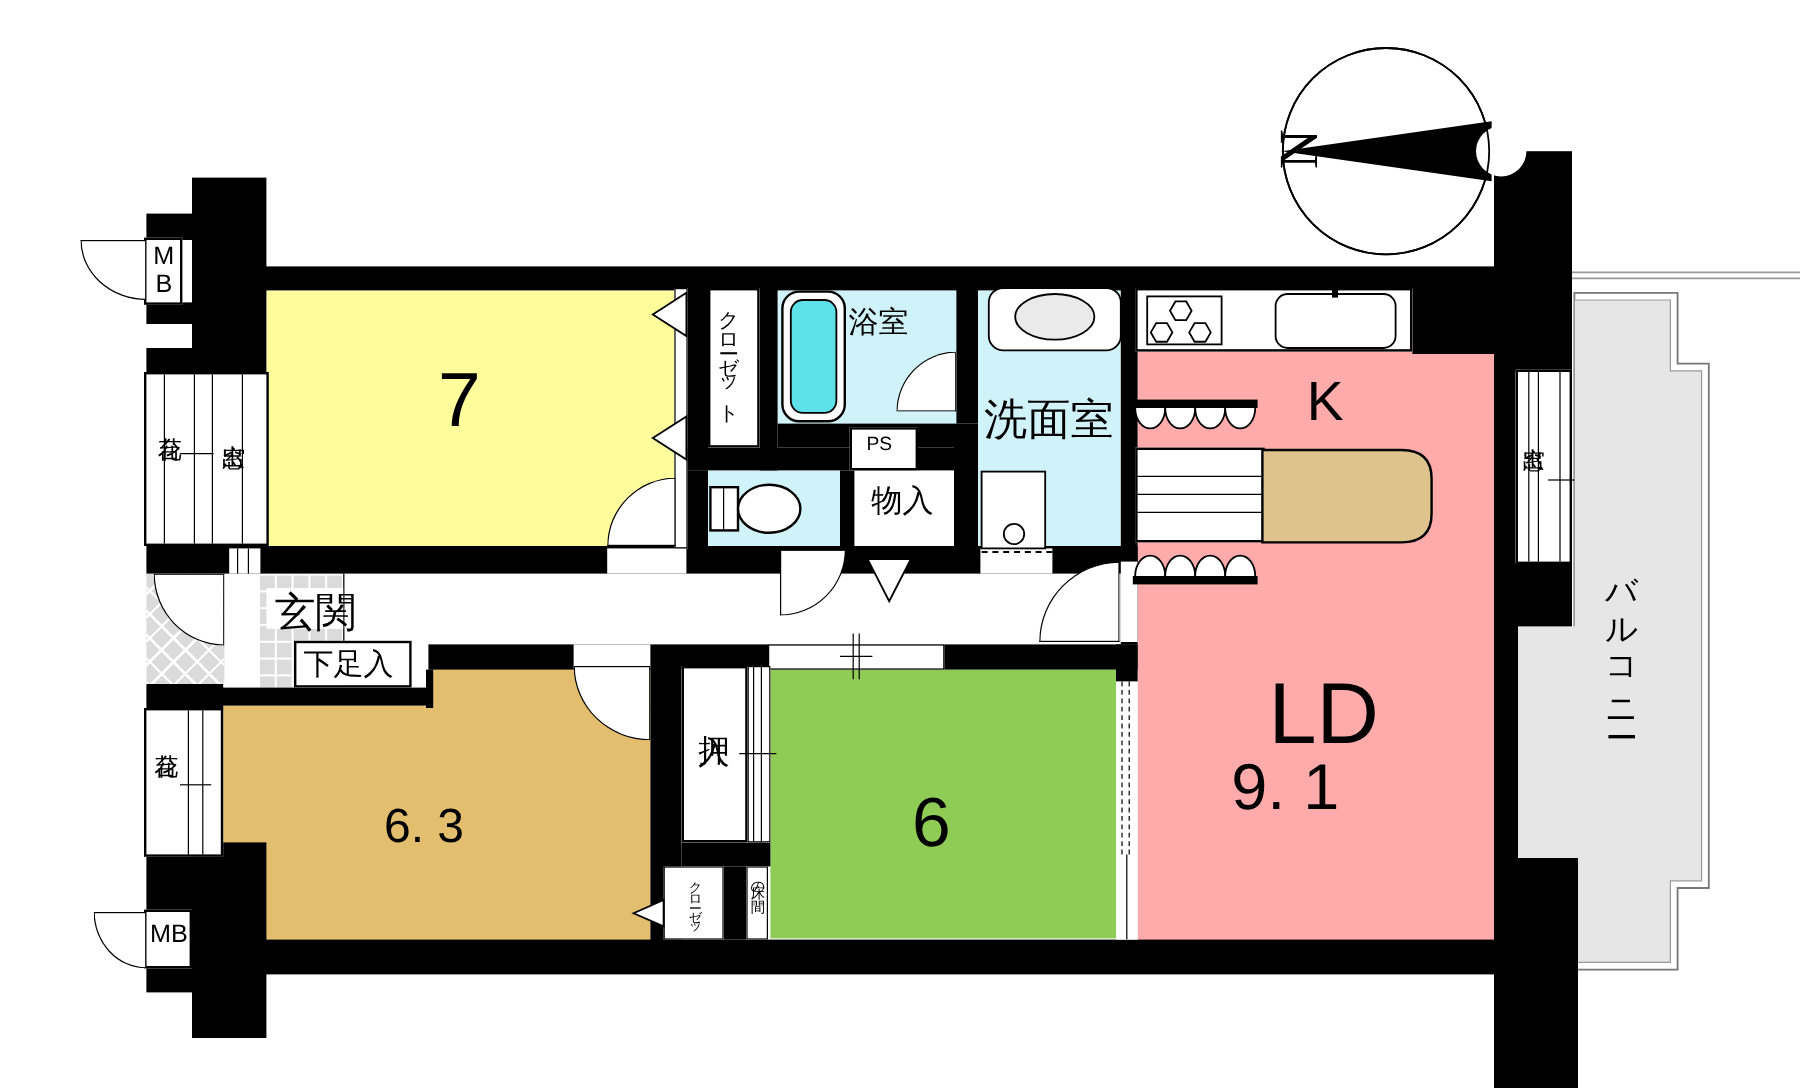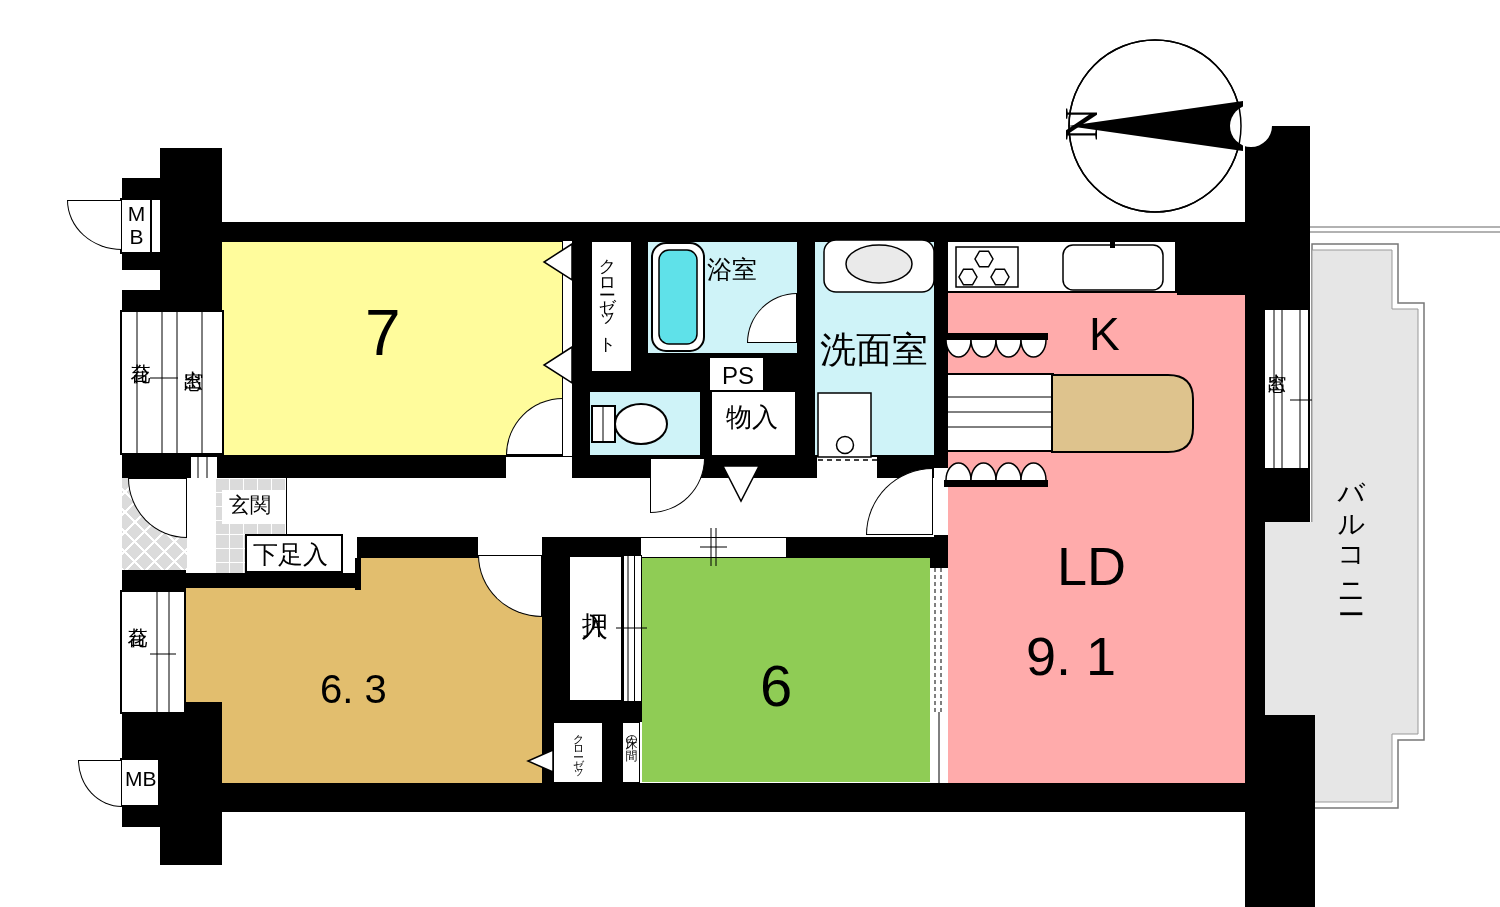--- a/index.html
+++ b/index.html
@@ -229,32 +229,32 @@
     <g stroke="#000" stroke-width="1">
       <line x1="935" y1="568" x2="935" y2="712" stroke-dasharray="4,3"></line>
       <line x1="941" y1="568" x2="941" y2="712" stroke-dasharray="4,3"></line>
       <line x1="939" y1="712" x2="939" y2="783"></line>
     </g>
   </svg>
 
   <div class="lbl" style="left:365px;top:300px;font-size:64px">7</div>
   <div class="lbl v" style="left:598px;top:247px;font-size:17px;height:122px">クローゼット</div>
   <div class="lbl" style="left:707px;top:256px;font-size:25px">浴室</div>
-  <div class="lbl" style="left:722px;top:363px;font-size:24px">PS</div>
+  <div class="lbl" style="left:722px;top:363px;font-size:16px">PS</div>
   <div class="lbl" style="left:726px;top:404px;font-size:26px">物入</div>
   <div class="lbl" style="left:820px;top:331px;font-size:36px">洗面室</div>
   <div class="lbl" style="left:1089px;top:310px;font-size:46px">K</div>
-  <div class="lbl" style="left:1057px;top:538px;font-size:54px">LD</div>
+  <div class="lbl" style="left:1057px;top:558px;font-size:72px">LD</div>
   <div class="lbl" style="left:1026px;top:628px;font-size:54px">9. 1</div>
   <div class="lbl" style="left:760px;top:656px;font-size:58px">6</div>
   <div class="lbl" style="left:320px;top:668px;font-size:40px">6. 3</div>
   <div class="lbl v" style="left:581px;top:592px;font-size:26px">押入</div>
   <div class="lbl v" style="left:572px;top:726px;font-size:11px;letter-spacing:0">クローゼット</div>
   <div class="lbl v" style="left:625px;top:727px;font-size:12px;letter-spacing:0">床の間</div>
-  <div class="lbl" style="left:229px;top:494px;font-size:21px">玄関</div>
+  <div class="lbl" style="left:229px;top:494px;font-size:34px">玄関</div>
   <div class="lbl" style="left:253px;top:541px;font-size:25px">下足入</div>
   <div class="lbl v" style="left:1337px;top:462px;font-size:27px;letter-spacing:4px">バルコニー</div>
   <div class="lbl v" style="left:125px;top:202px;font-size:21px;letter-spacing:0">MB</div>
   <div class="lbl" style="left:125px;top:768px;font-size:21px">MB</div>
   <div class="lbl v" style="left:130px;top:348px;font-size:20px">花台</div>
   <div class="lbl v" style="left:183px;top:355px;font-size:20px">出窓</div>
   <div class="lbl v" style="left:127px;top:612px;font-size:20px">花台</div>
   <div class="lbl v" style="left:1267px;top:358px;font-size:19px">出窓</div>
   <div class="lbl" style="left:1066px;top:100px;font-size:46px;font-family:'Liberation Serif',serif;transform:rotate(-90deg)">N</div>
 </div>

